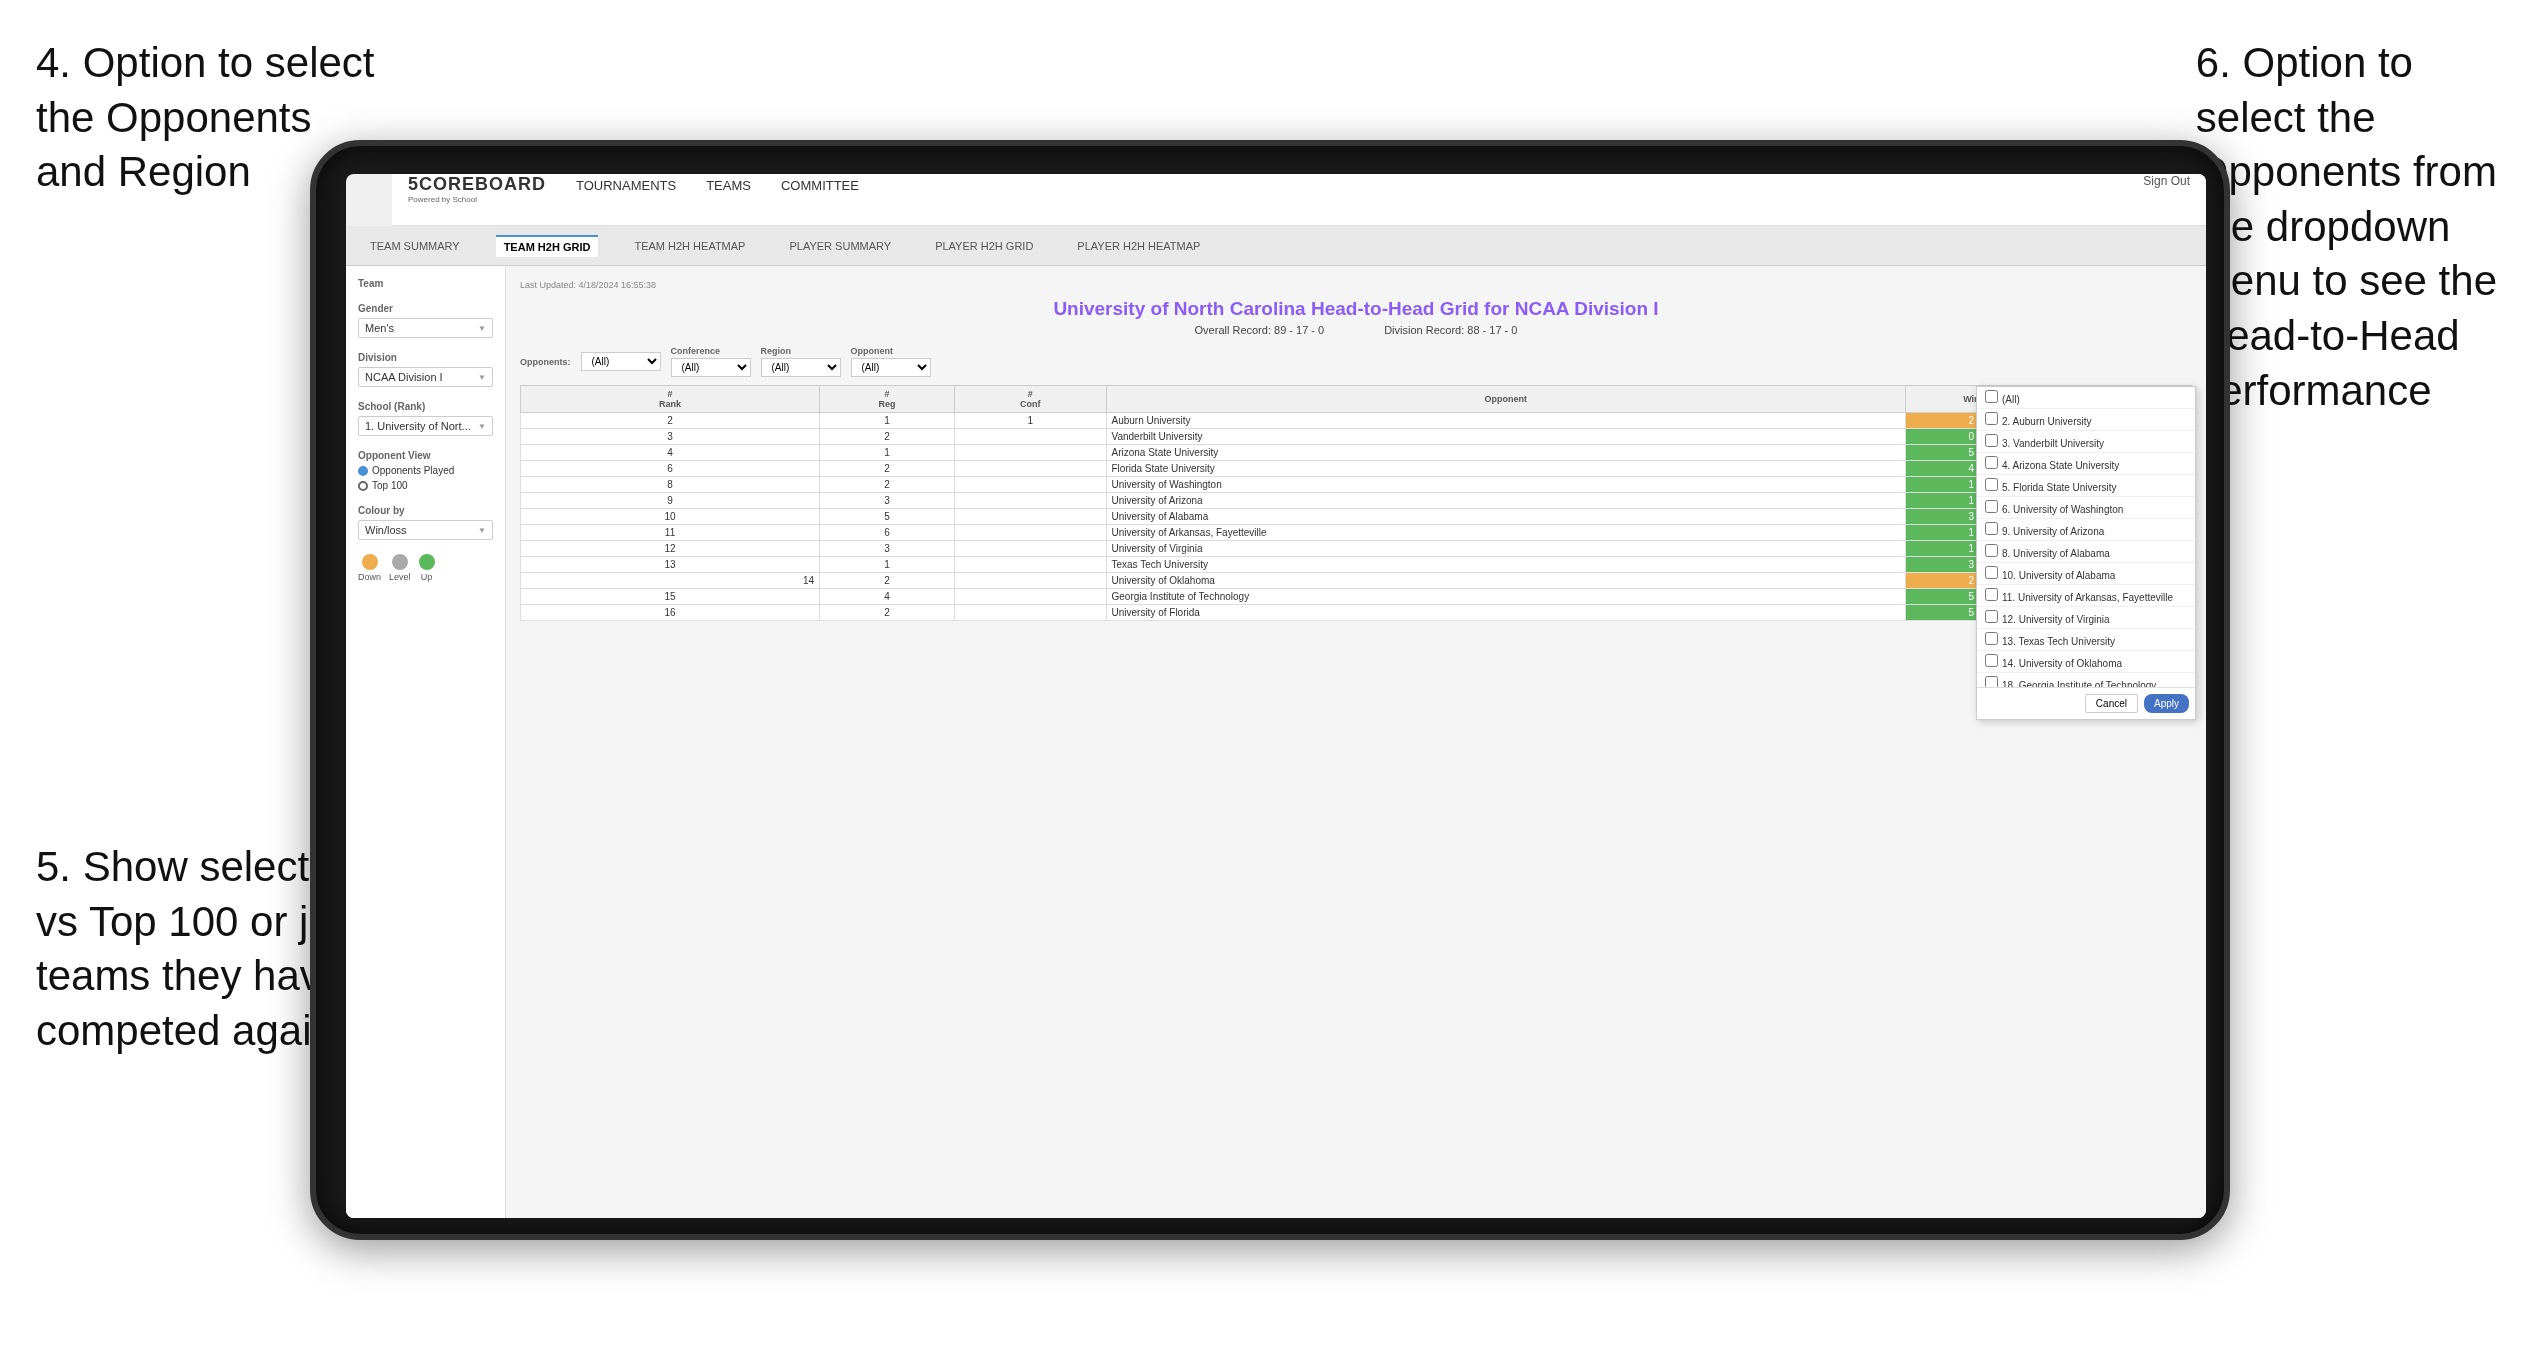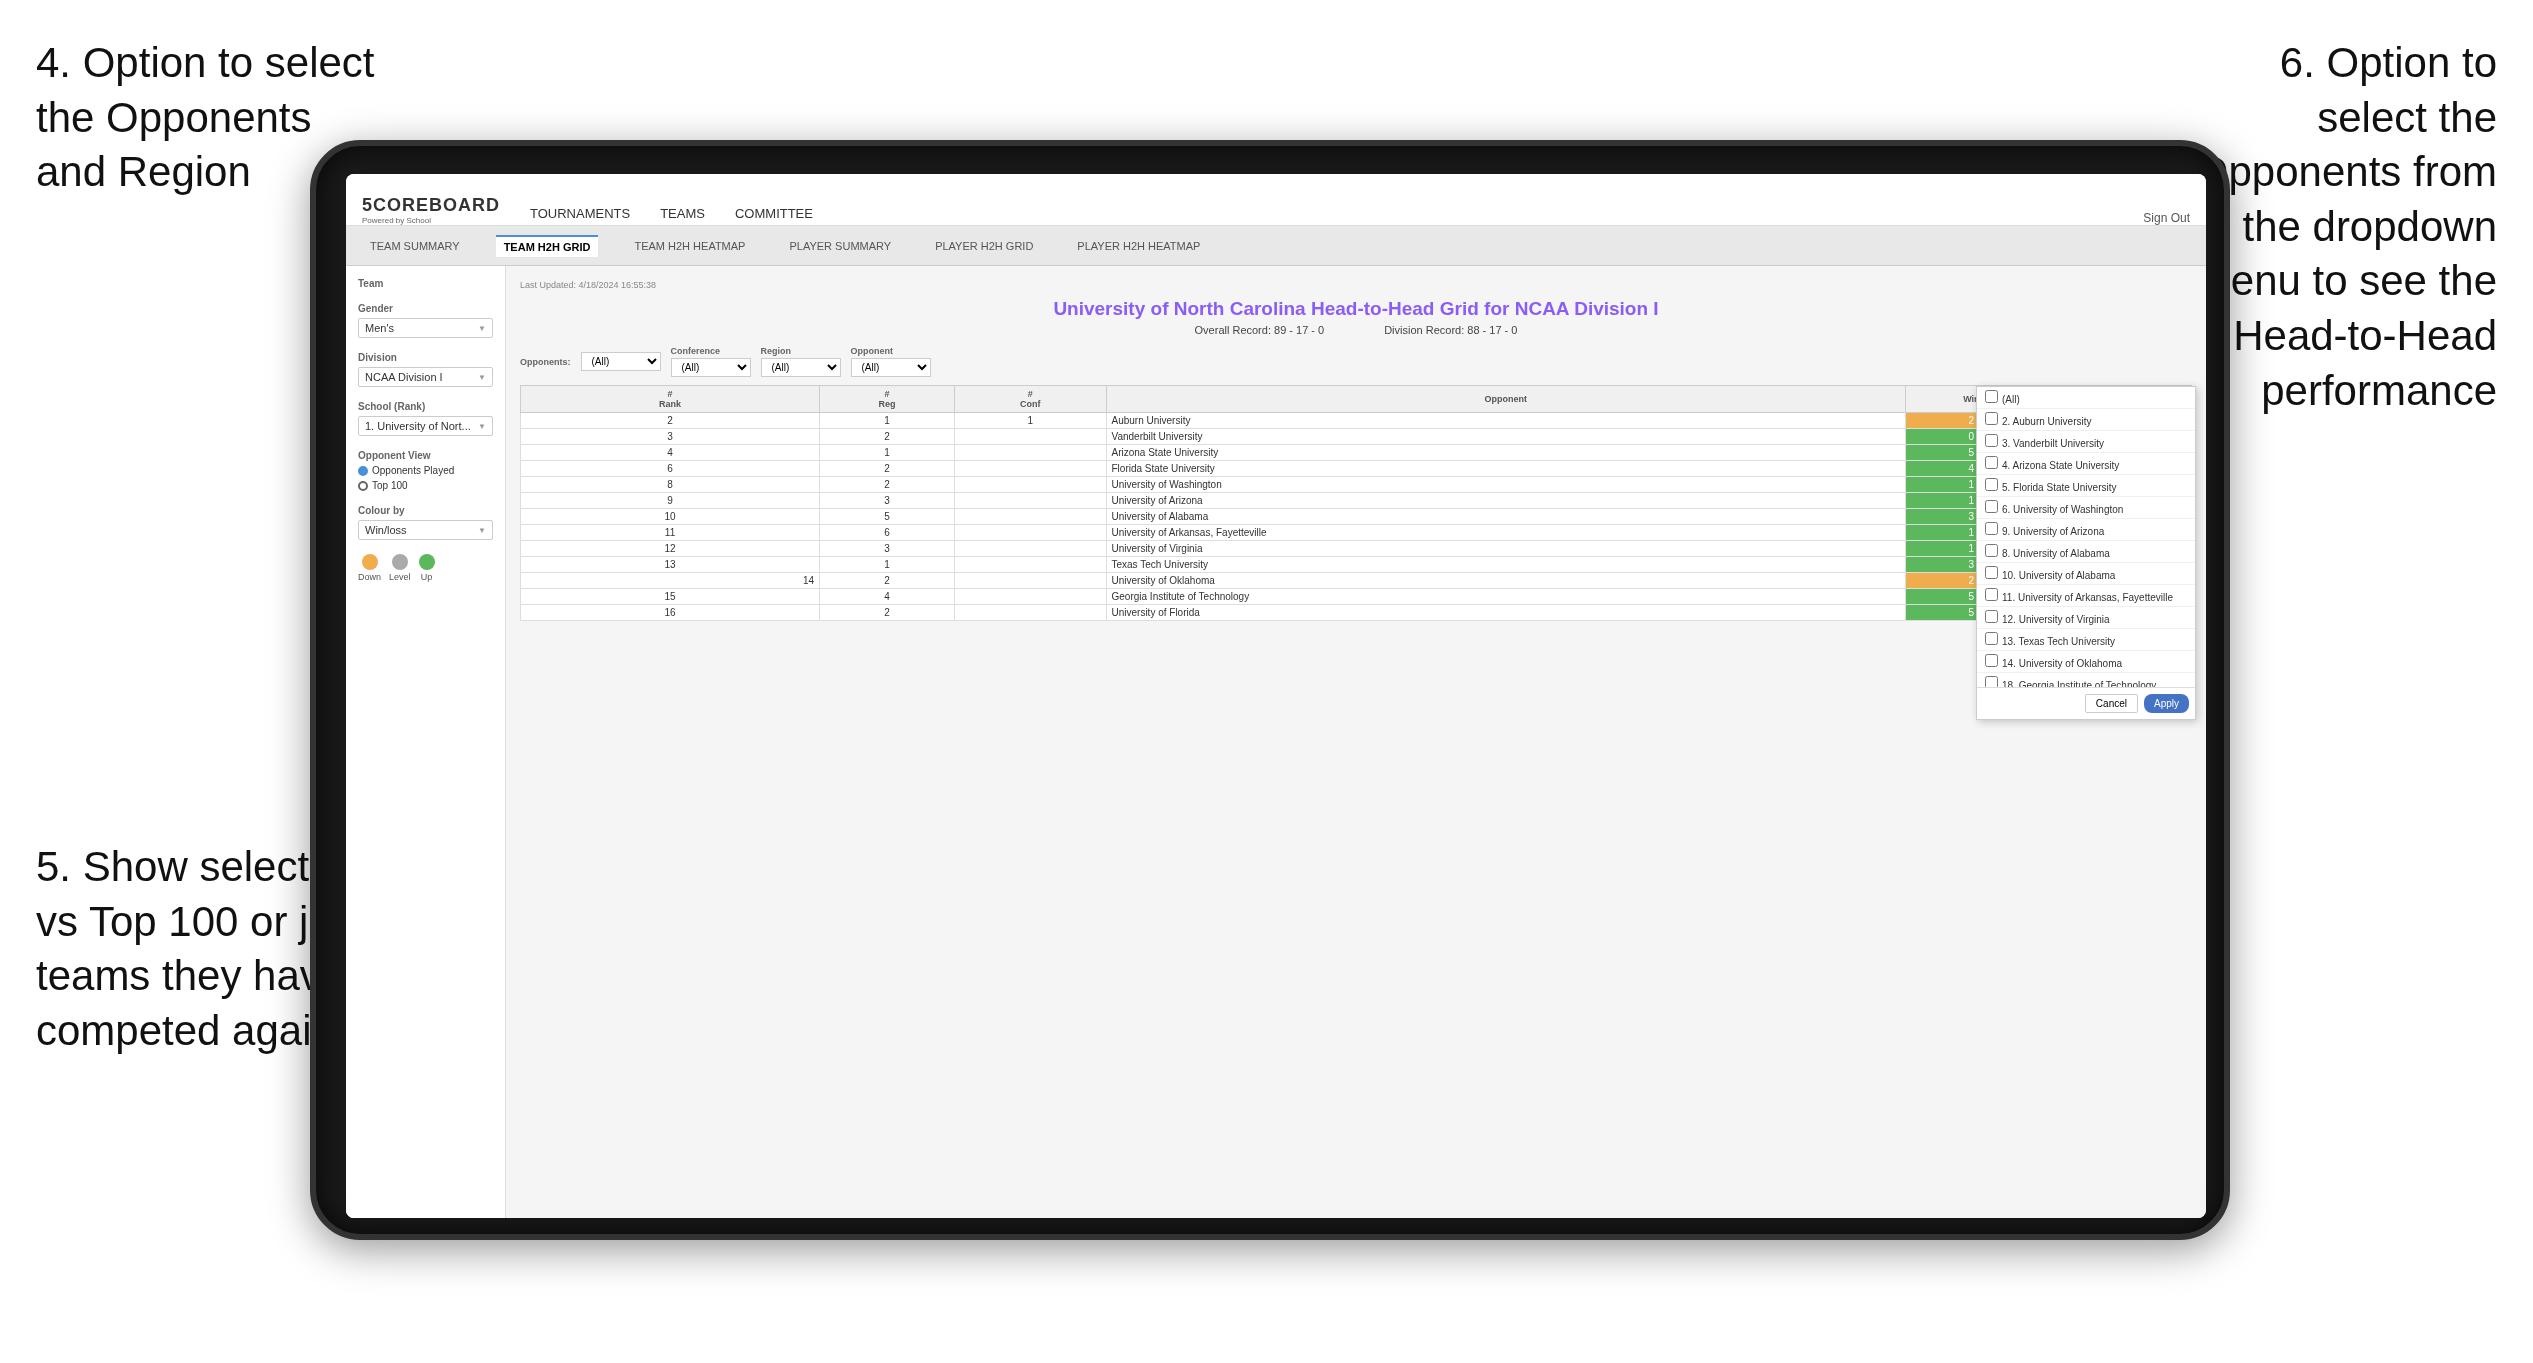--- a/index.html
+++ b/index.html
@@ -49,23 +49,24 @@
       background: #f0f0f0;
       border-radius: 8px;
       overflow: hidden;
     }
 
     
     .app-header {
       background: #fff;
       height: 52px;
       display: flex;
-      align-items: flex-end;
+      align-items: flex-start;
       border-bottom: 1px solid #ddd;
       padding: 0 16px;
+      margin-left: 46px;
     }
 
     .logo-area {
       display: flex;
       flex-direction: column;
       margin-right: 30px;
     }
 
     .logo-text {
       font-size: 18px;
@@ -371,21 +372,21 @@
   </style>
 </head>
 <body>
 
 <div class="annotation" style="left:36px; top:36px;">
   <span>4. Option to select</span><br>
   <span>the Opponents</span><br>
   <span>and Region</span>
 </div>
 
-<div class="annotation" style="right:36px; top:36px; text-align:right;">
+<div class="annotation" style="right:36px; top:36px; text-align:left;">
   <span>6. Option to</span><br>
   <span>select the</span><br>
   <span>Opponents from</span><br>
   <span>the dropdown</span><br>
   <span>menu to see the</span><br>
   <span>Head-to-Head</span><br>
   <span>performance</span>
 </div>
 
 <div class="annotation" style="left:36px; top:840px;">

